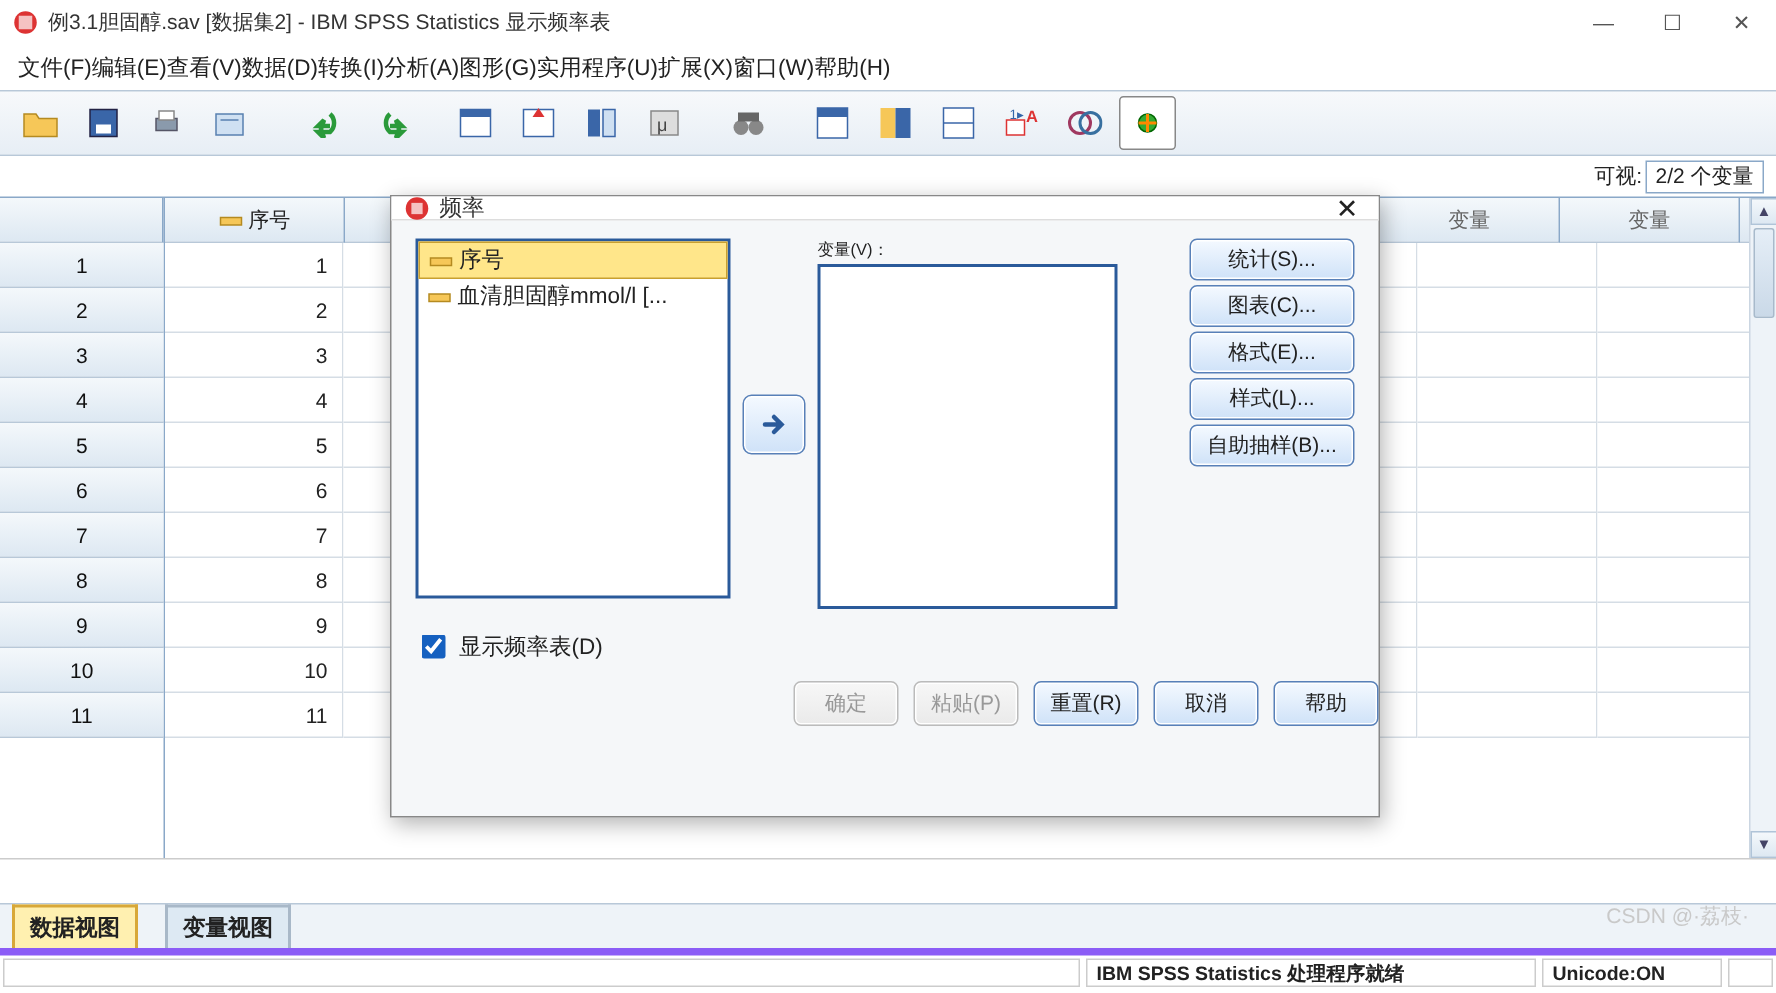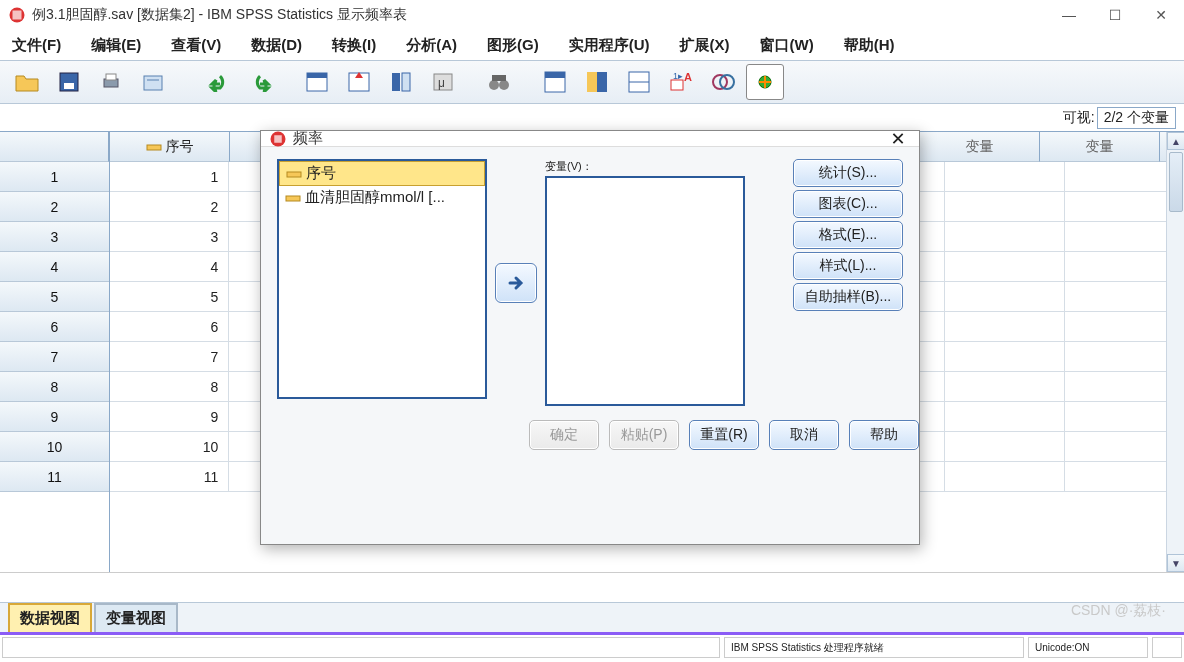--- a/index.html
+++ b/index.html
@@ -2,42 +2,42 @@
 <html><head>
 <meta charset="utf-8">
 <style>
   * { box-sizing: border-box; font-family: "Microsoft YaHei", Arial, sans-serif; }
   body { margin:0; width:1184px; height:662px; background:#fff; overflow:hidden; position:relative; font-size:14px; color:#222; }
   .titlebar { height:30px; background:#fff; border-bottom:0; display:flex; align-items:center; padding-left:8px; }
   .titlebar .icon { width:18px; height:18px; margin-right:6px; }
   .titlebar .title { font-size:14px; color:#333; flex:1; }
   .winbtns { display:flex; }
   .winbtn { width:46px; height:30px; display:flex; align-items:center; justify-content:center; color:#555; font-size:14px; }
-  .menubar { height:30px; background:#fff; display:flex; align-items:center; padding-left:12px; gap:30px; color:#222; font-size:15px; border-bottom:0;font-weight:bold; }
+  .menubar { height:30px; background:#fff; display:flex; align-items:center; padding-left:12px; color:#222; font-size:15px; border-bottom:0; }
   .toolbar { height:44px; background:linear-gradient(#f7f9fb,#e7eef5); border-top:1px solid #b8c8d8; border-bottom:1px solid #b8c8d8; display:flex; align-items:center; padding:0 8px; gap:4px; }
   .tbtn { width:38px; height:36px; display:flex; align-items:center; justify-content:center; border:1px solid transparent; border-radius:3px; }
   .infobar { height:28px; border-bottom:1px solid #8aa8c8; display:flex; justify-content:flex-end; align-items:center; padding-right:8px; font-size:14px; background:#fff; }
   .infobar .box { border:1px solid #8aa8c8; padding:1px 6px; margin-left:2px; }
   .grid-wrap { position:relative; height:440px; display:flex; }
   .rowhdr-col { width:110px; border-right:1px solid #8aa8c8; }
   .cell, .hdr { height:30px; border-bottom:1px solid #b8c8d8; display:flex; align-items:center; justify-content:center; background:linear-gradient(#f4f8fb,#dde8f2); font-size:14px; }
   .hdr { border-right:1px solid #8aa8c8; }
   .hdr.corner { background:linear-gradient(#f4f8fb,#dde8f2); }
   .rowhdr { color:#111; font-weight:normal; }
   .grid-body { flex:1; overflow:hidden; position:relative; }
   .colhdrs { display:flex; height:30px; }
   .colhdrs .hdr { width:120px; flex-shrink:0; }
   .colhdrs .hdr.var { color:#666; }
   .datarows .row { display:flex; height:30px; }
   .datarows .dcell { width:120px; height:30px; border-right:1px solid #d5dde5; border-bottom:1px solid #d5dde5; display:flex; align-items:center; justify-content:flex-end; padding-right:10px; background:#fff; }
   .ruler-icon { width:16px; height:16px; display:inline-block; margin-right:4px; }
   .tabs { height:30px; background:#eef3f8; border-top:1px solid #b8c8d8; display:flex; align-items:flex-end; padding-left:8px; }
-  .tab { padding:4px 10px; border:2px solid #a8b8c8; border-bottom:none; margin-right:2px; background:#dde9f3; font-size:15px; font-weight:bold; }
+  .tab { padding:4px 10px; border:2px solid #a8b8c8; border-bottom:none; margin-right:18px; background:#dde9f3; font-size:15px; font-weight:bold; }
   .tab.active { background:#fff0b0; border-color:#d8a838; color:#222; }
-  .statusbar { height:28px; display:flex; border-top:3px solid #8b5cf6; font-size:10px; }
+  .statusbar { height:28px; display:flex; border-top:5px solid #8b5cf6; font-size:13px;font-weight:bold; }
   .statusbar > div { border:1px solid #ccc; margin:2px; padding:2px 6px; display:flex; align-items:center; }
   .status1 { flex:1; }
   .status2 { width:300px; }
   .status3 { width:120px; }
   .spacer { height:30px; background:#fff; border-top:1px solid #ccc; }
   
   .dialog { position:absolute; left:260px; top:130px; width:660px; height:415px; background:#f5f7f9; border:1px solid #888; box-shadow:2px 4px 14px rgba(0,0,0,.3); }
   .dlg-title { height:16px; background:#fff; display:flex; align-items:center; padding:0 8px; border-bottom:1px solid #ddd; }
   .dlg-title .t { flex:1; font-size:15px; color:#333; }
   .dlg-title .x { width:26px; height:26px; display:flex; align-items:center; justify-content:center; font-size:18px; }
@@ -418,20 +418,24 @@
       <div class="varbox"></div>
     </div>
     <div class="sidebtns">
       <div class="sbtn">统计(S)...</div>
       <div class="sbtn">图表(C)...</div>
       <div class="sbtn">格式(E)...</div>
       <div class="sbtn">样式(L)...</div>
       <div class="sbtn">自助抽样(B)...</div>
     </div>
   </div>
+  <label class="chk">
+    <input type="checkbox" checked="" style="">
+    <span>显示频率表(D)</span>
+  </label>
   <div class="dlg-btns">
     <div class="dbtn dis">确定</div>
     <div class="dbtn dis">粘贴(P)</div>
     <div class="dbtn">重置(R)</div>
     <div class="dbtn">取消</div>
     <div class="dbtn">帮助</div>
   </div>
 </div>
 
 <div class="watermark">CSDN @·荔枝·</div>

